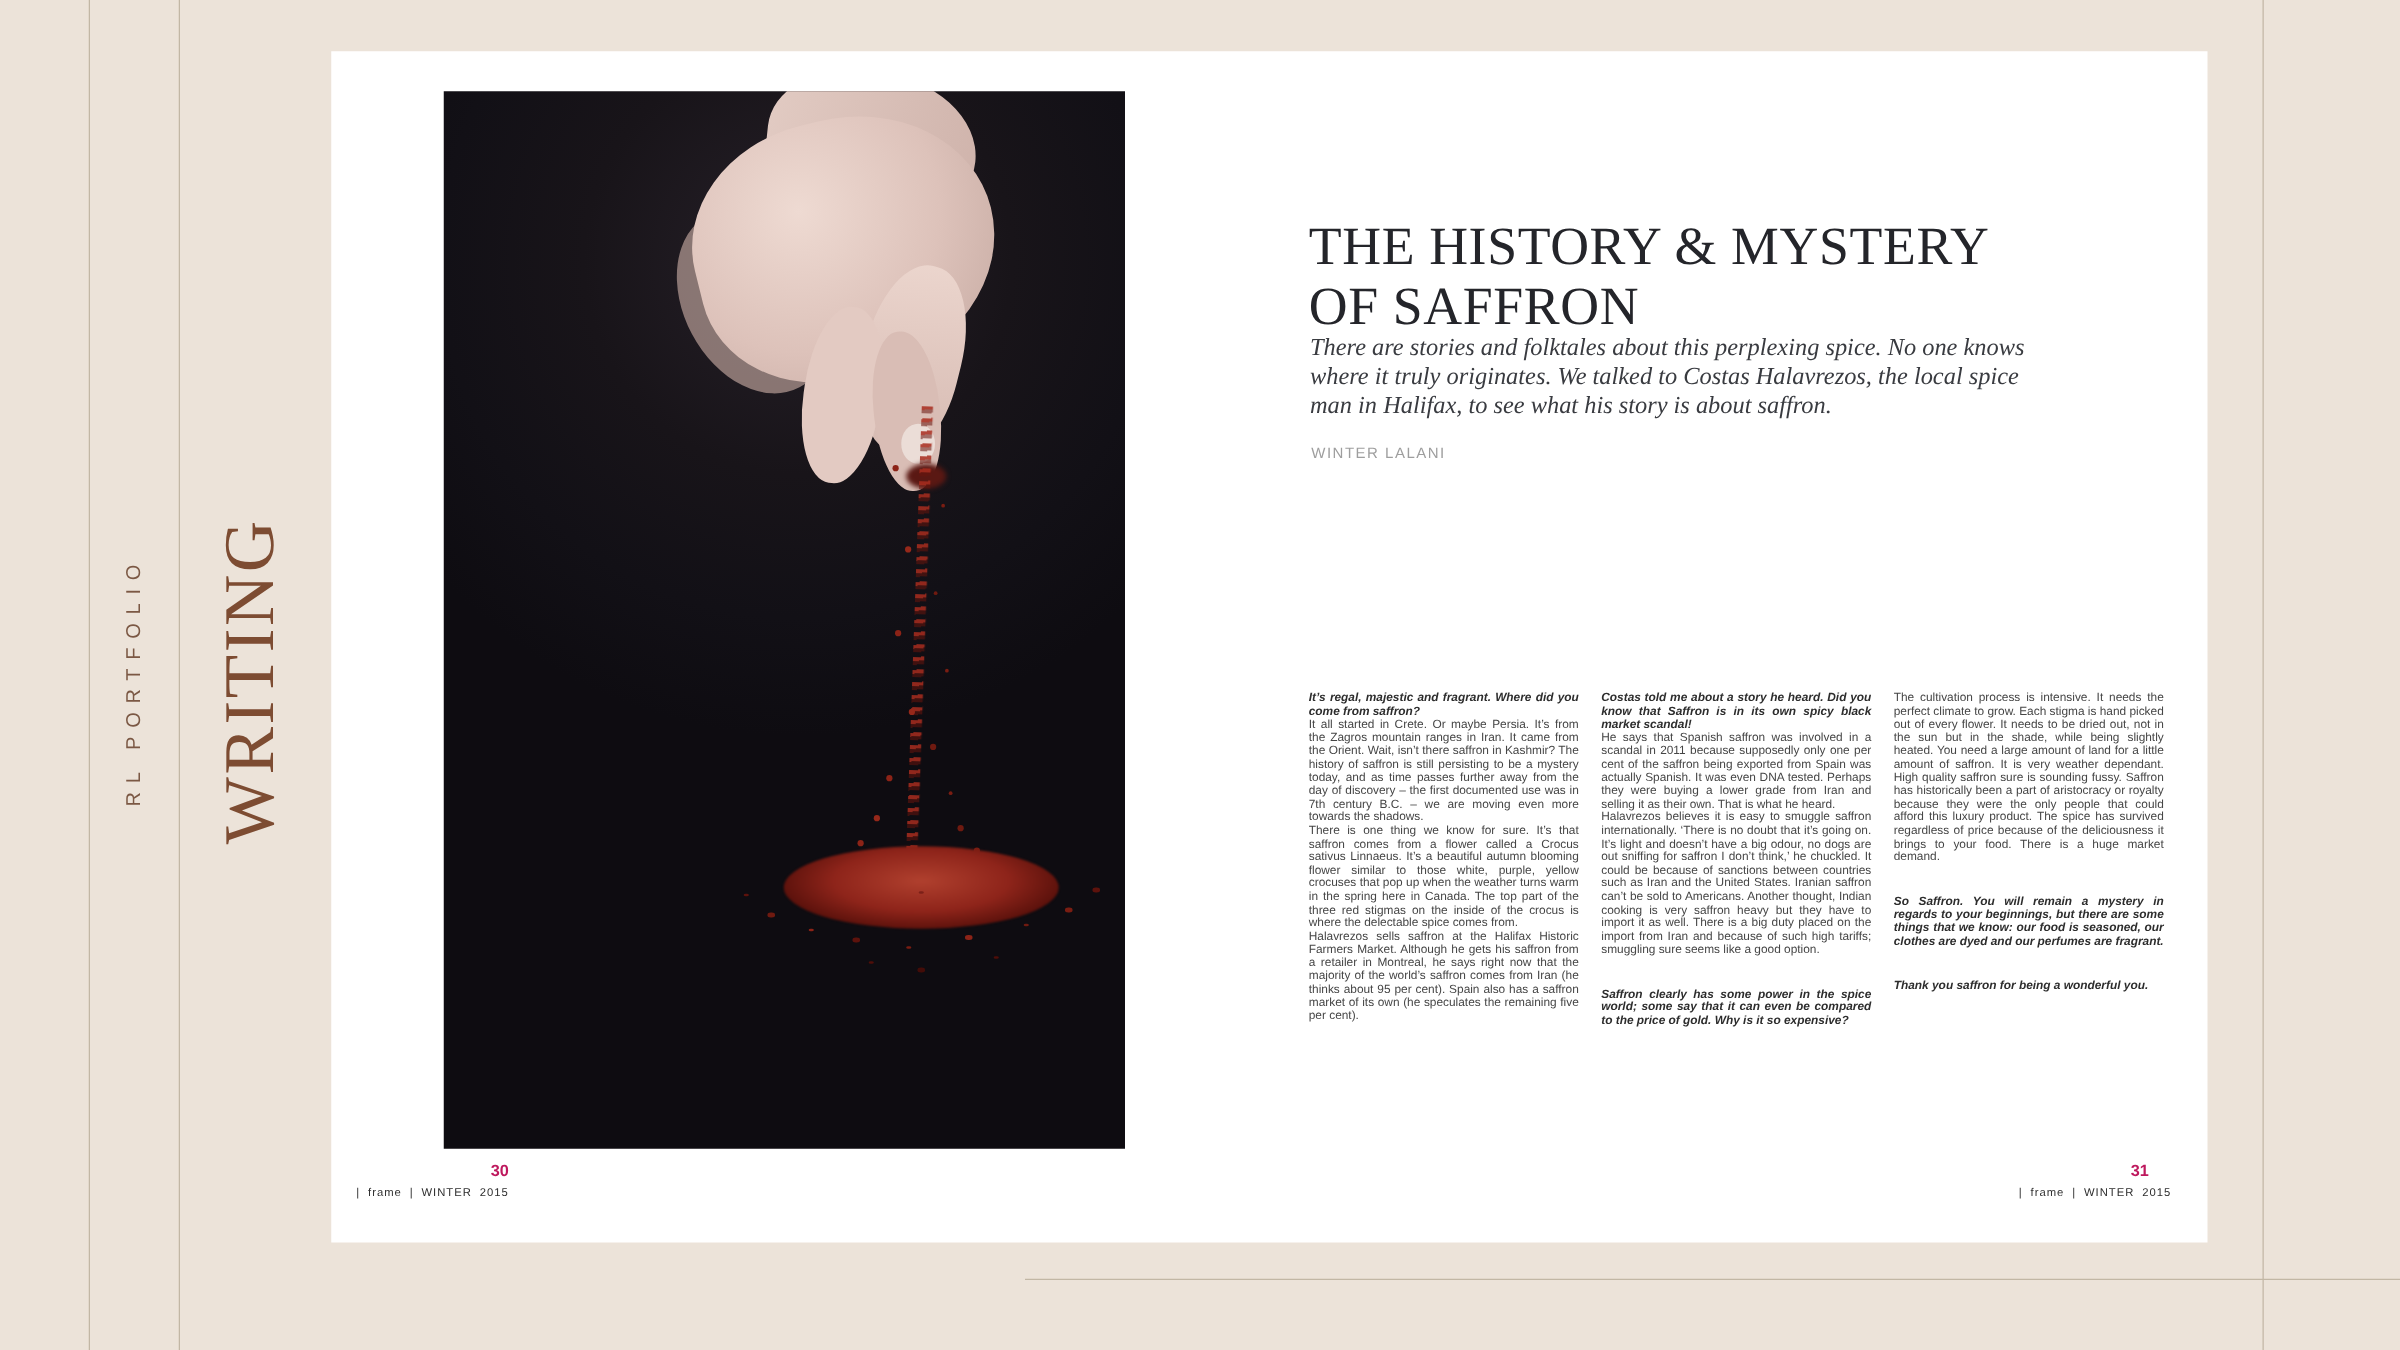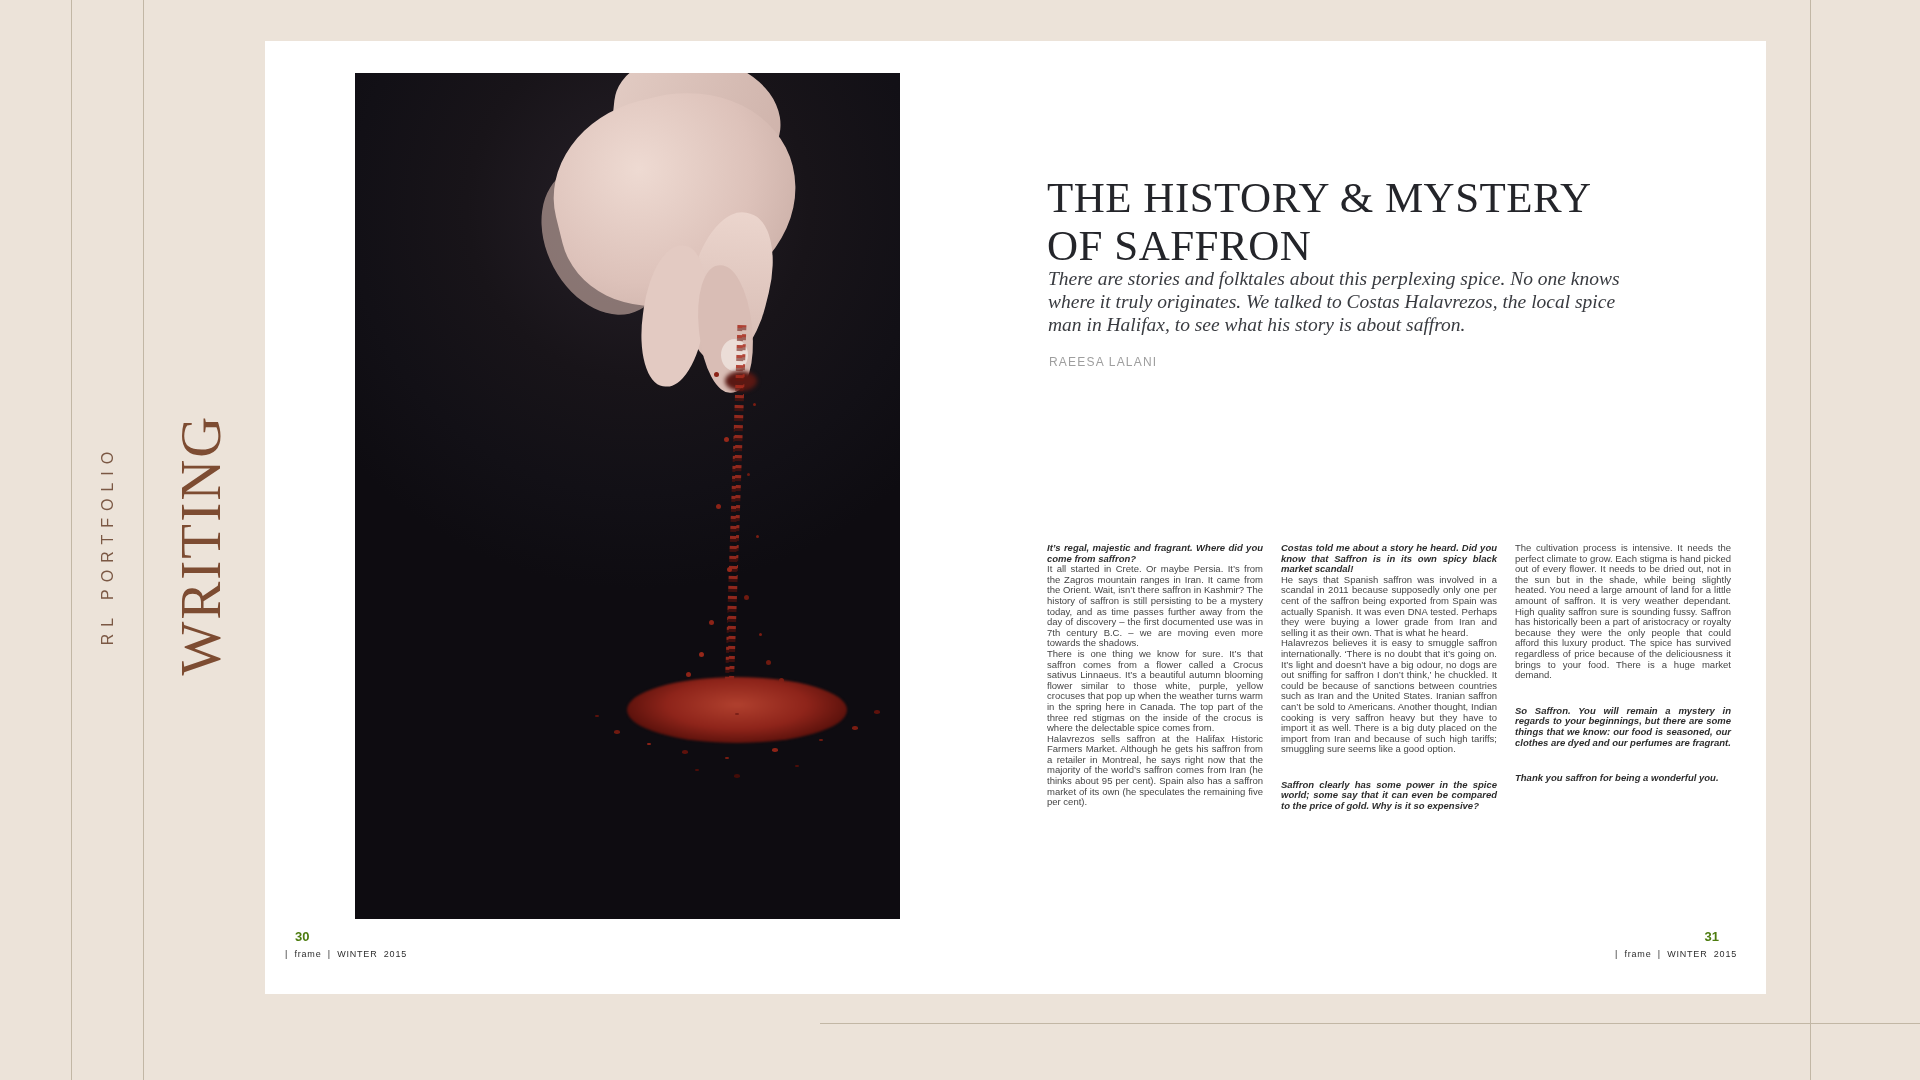--- a/index.html
+++ b/index.html
@@ -65,30 +65,30 @@
   
   .title{position:absolute;left:782px;top:133px;color:#24252a;
          font-family:"Liberation Serif",serif;font-weight:400;
          font-size:43px;line-height:48px;letter-spacing:.5px;}
   .subtitle{position:absolute;left:783px;top:226px;width:590px;color:#393b40;
          font-family:"Liberation Serif",serif;font-style:italic;
          font-size:19.5px;line-height:23px;}
   .byline{position:absolute;left:784px;top:314px;color:#9e9e9e;
          font-size:12px;letter-spacing:1.2px;}
 
-  .columns{position:absolute;left:782px;top:502px;width:684px;display:flex;gap:18px;}
+  .columns{position:absolute;left:782px;top:513px;width:684px;display:flex;gap:18px;}
   .col{width:216px;color:#454545;font-size:9.5px;line-height:10.6px;text-align:justify;}
   .col p{margin:0;}
   .col p.q{font-weight:bold;font-style:italic;color:#2d2d2d;}
   .col p.q + p.bodytext{margin-top:0;}
   .col p.gap{margin-top:25px;}
 
   
   .folio{position:absolute;}
-  .folio .num{font-size:13px;font-weight:bold;color:#4d7c0f;line-height:14px;}
+  .folio .num{font-size:13px;font-weight:bold;color:#be185d;line-height:14px;text-align:right;}
   .folio .credit{font-size:9px;letter-spacing:.8px;word-spacing:3px;color:#2e2e2e;margin-top:5px;}
   .folio-left{left:20px;top:889px;}
   .folio-left .num{margin-left:10px;}
   .folio-right{right:29px;top:889px;text-align:right;}
   .folio-right .num{margin-right:18px;}
 </style>
 </head>
 <body>
 
 <div class="canvas">
@@ -119,21 +119,21 @@
       <div class="pile"></div>
       <div class="pile-threads"></div>
     </div>
 
     <div class="title">
       <div>THE HISTORY &amp; MYSTERY</div>
       <div>OF SAFFRON</div>
     </div>
 
     <div class="subtitle">There are stories and folktales about this perplexing spice. No one knows where it truly originates. We talked to Costas Halavrezos, the local spice man in Halifax, to see what his story is about saffron.</div>
-    <div class="byline">RAEESA LALANI</div>
+    <div class="byline">WINTER LALANI</div>
 
     <div class="columns">
       <div class="col">
         <p class="q">It’s regal, majestic and fragrant. Where did you come from saffron?</p>
         <p class="bodytext">It all started in Crete. Or maybe Persia. It’s from the Zagros mountain ranges in Iran. It came from the Orient. Wait, isn’t there saffron in Kashmir? The history of saffron is still persisting to be a mystery today, and as time passes further away from the day of discovery – the first documented use was in 7th century B.C. – we are moving even more towards the shadows.</p>
         <p class="bodytext">There is one thing we know for sure. It’s that saffron comes from a flower called a Crocus sativus Linnaeus. It’s a beautiful autumn blooming flower similar to those white, purple, yellow crocuses that pop up when the weather turns warm in the spring here in Canada. The top part of the three red stigmas on the inside of the crocus is where the delectable spice comes from.</p>
         <p class="bodytext">Halavrezos sells saffron at the Halifax Historic Farmers Market. Although he gets his saffron from a retailer in Montreal, he says right now that the majority of the world’s saffron comes from Iran (he thinks about 95 per cent). Spain also has a saffron market of its own (he speculates the remaining five per cent).</p>
       </div>
       <div class="col">
         <p class="q">Costas told me about a story he heard. Did you know that Saffron is in its own spicy black market scandal!</p>

